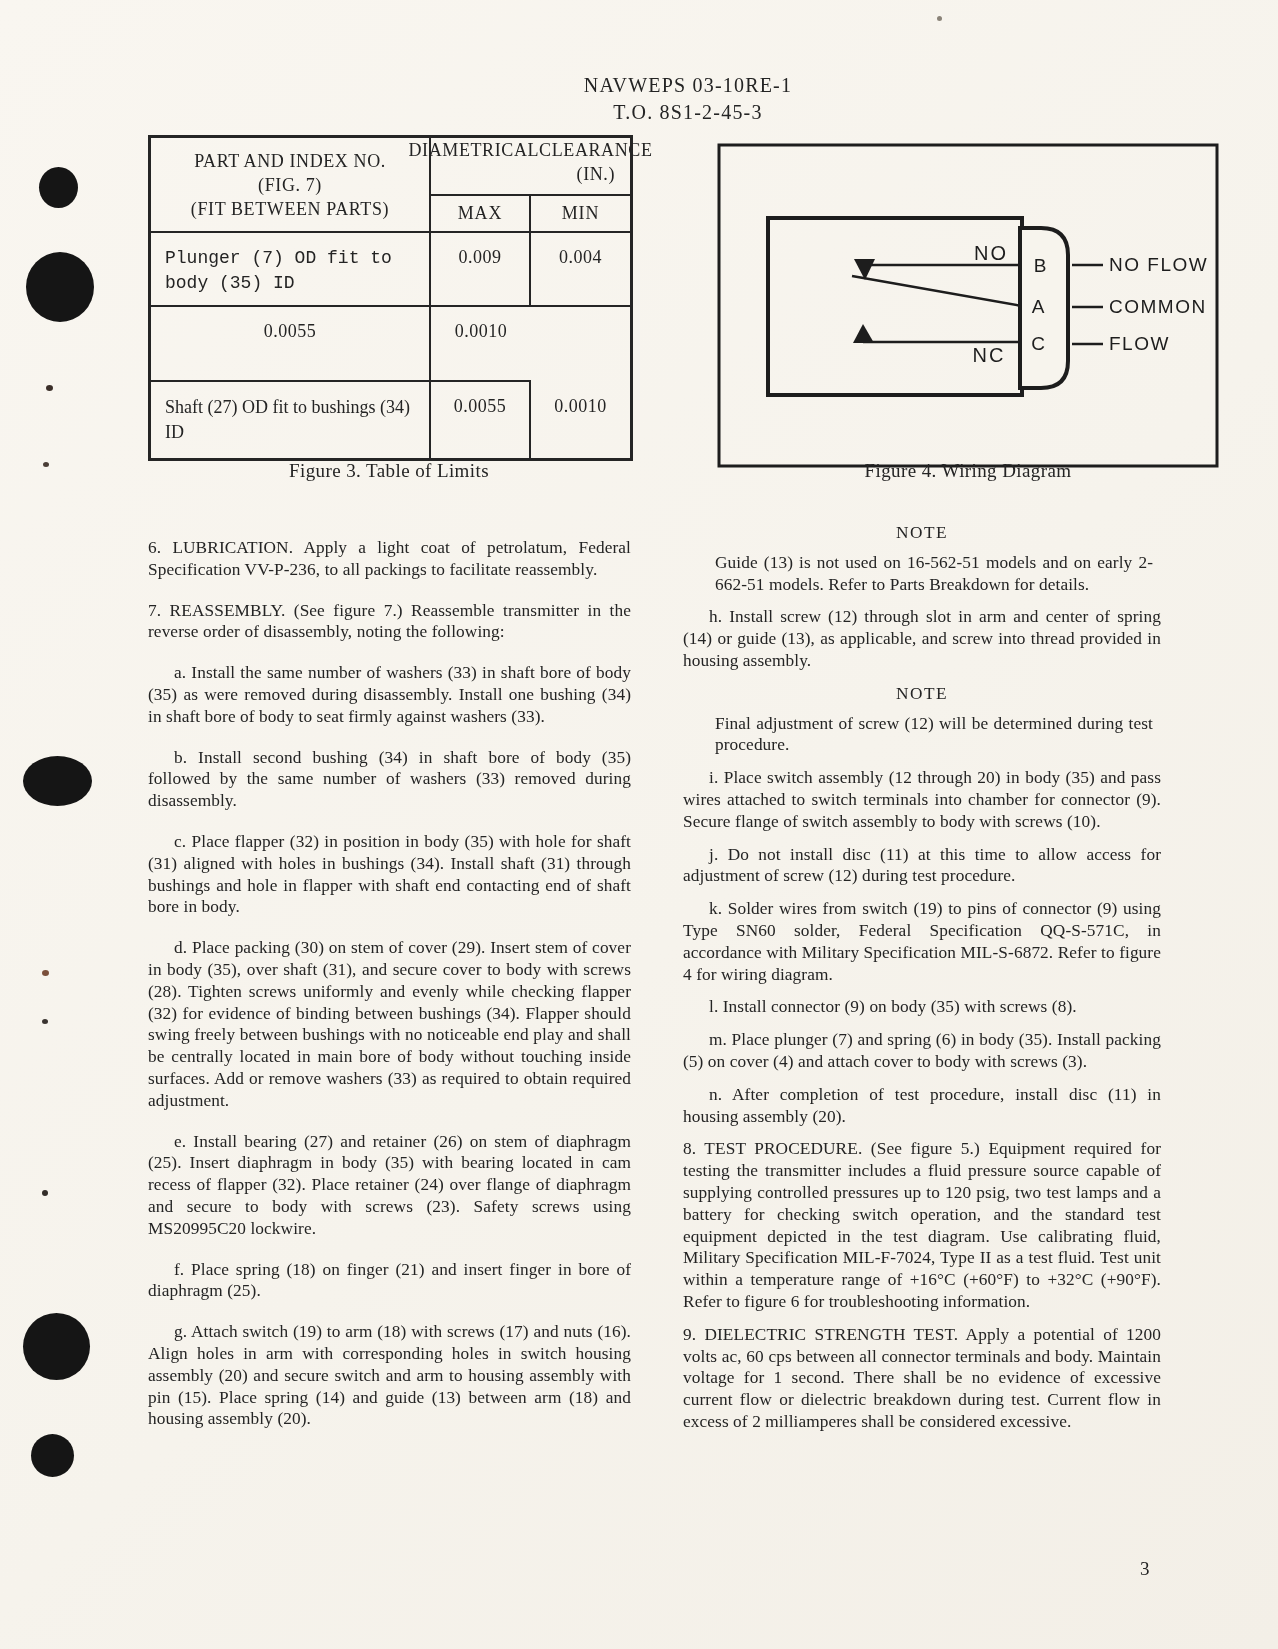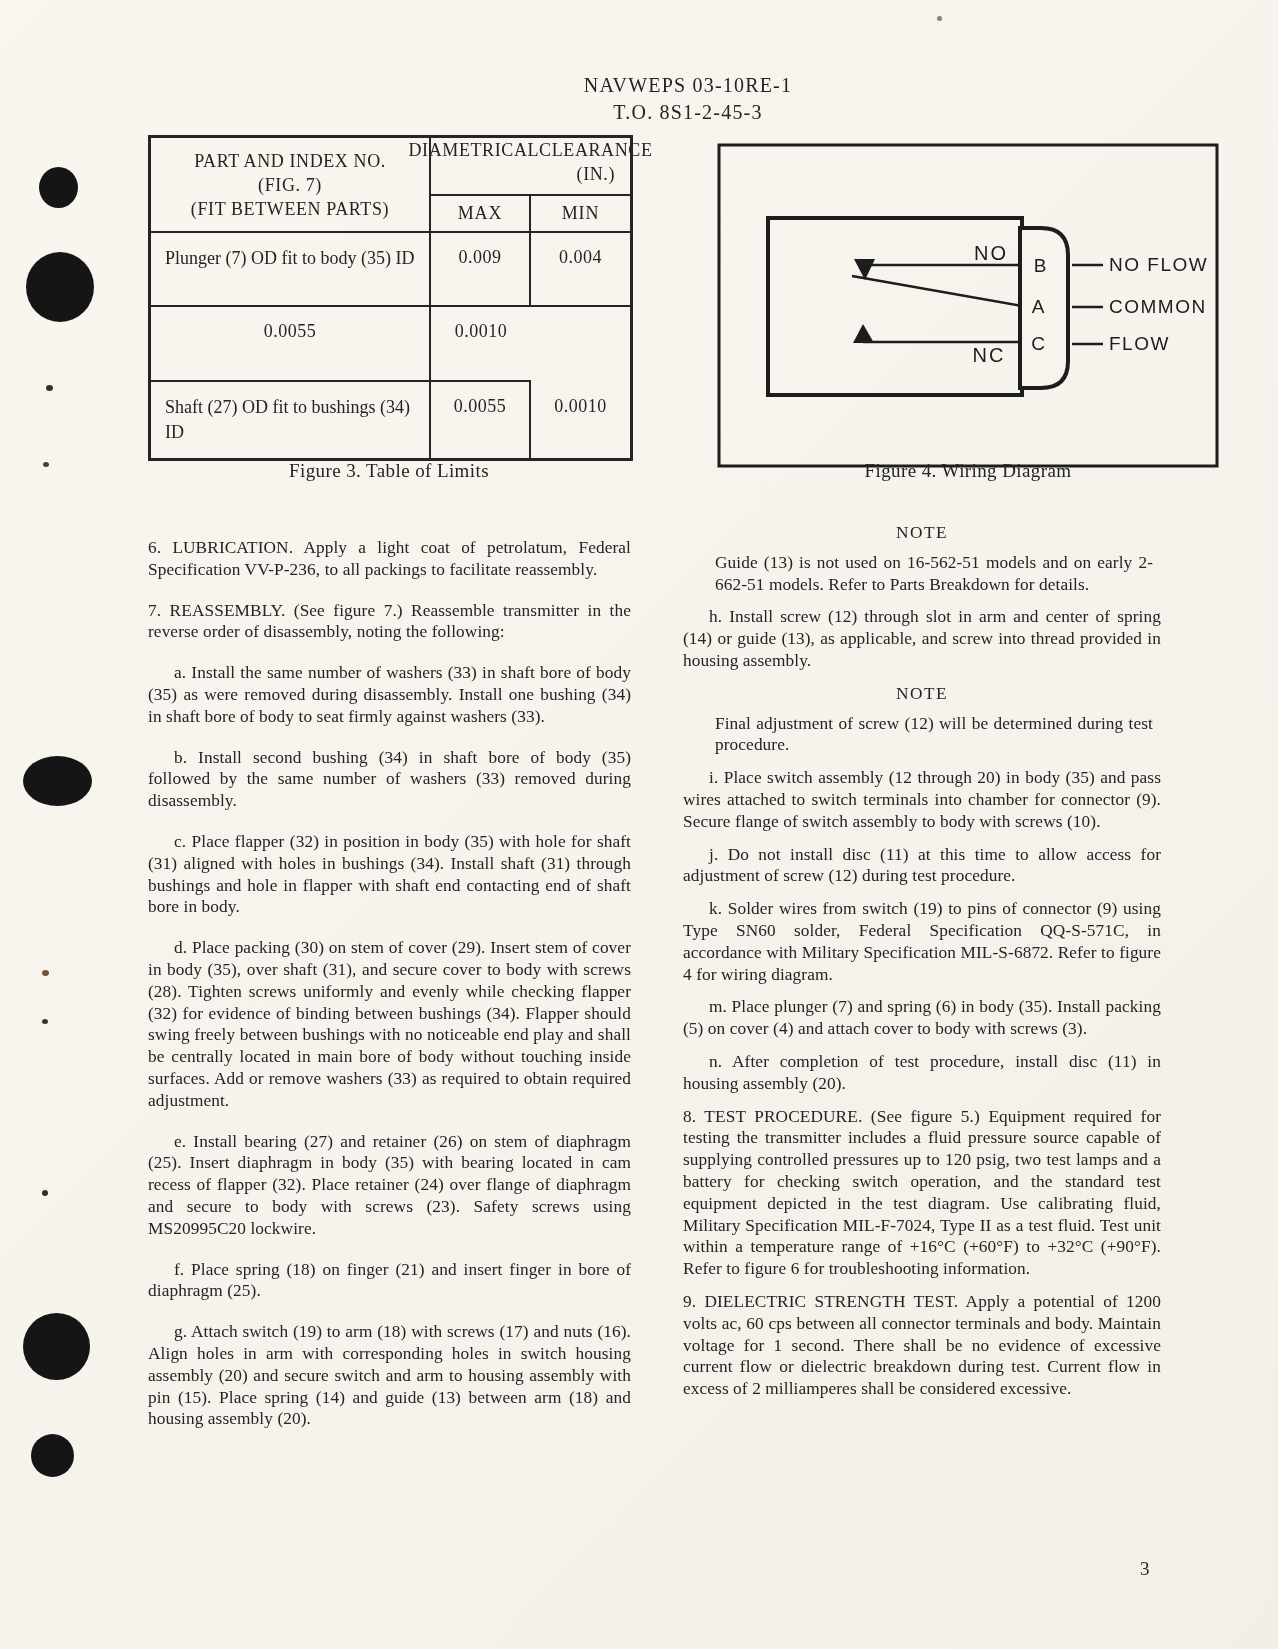--- a/index.html
+++ b/index.html
@@ -76,21 +76,21 @@
     <span>(FIG.  7)</span>
     <span>(FIT BETWEEN PARTS)</span>
   </div>
   <div class="lt-clear-header last-col">
     <span>DIAMETRICAL</span>
     <span>CLEARANCE (IN.)</span>
   </div>
   <div class="lt-subhead" style="grid-column:2;">MAX</div>
   <div class="lt-subhead last-col" style="grid-column:3;">MIN</div>
 
-  <div class="lt-part" style="grid-row:3;">Plunger (7) OD fit to body (35) ID</div>
+  <div class="lt-part" style="grid-row:3;font-family:Liberation Mono, monospace;">Plunger (7) OD fit to body (35) ID</div>
   <div class="lt-val" style="grid-row:3;">0.009</div>
   <div class="lt-val last-col" style="grid-row:3;">0.004</div>
 
   <div class="lt-val" style="grid-row:4;">0.0055</div>
   <div class="lt-val last-col" style="grid-row:4;">0.0010</div>
 
   <div class="lt-part last-row" style="grid-row:5;">Shaft (27) OD fit to bushings (34) ID</div>
   <div class="lt-val last-row" style="grid-row:5;">0.0055</div>
   <div class="lt-val last-col last-row" style="grid-row:5;">0.0010</div>
 </div>
@@ -145,19 +145,20 @@
 
 <div class="abs col col-right">
   <p class="note-title">NOTE</p>
   <p class="note-body">Guide (13) is not used on 16-562-51 models and on early 2-662-51 models.  Refer to Parts Breakdown for details.</p>
   <p class="par-lettered">h.  Install screw (12) through slot in arm and center of spring (14) or guide (13), as applicable, and screw into thread provided in housing assembly.</p>
   <p class="note-title">NOTE</p>
   <p class="note-body">Final adjustment of screw (12) will be determined during test procedure.</p>
   <p class="par-lettered">i.  Place switch assembly (12 through 20) in body (35) and pass wires attached to switch terminals into chamber for connector (9).  Secure flange of switch assembly to body with screws (10).</p>
   <p class="par-lettered">j.  Do not install disc (11) at this time to allow access for adjustment of screw (12) during test procedure.</p>
   <p class="par-lettered">k.  Solder wires from switch (19) to pins of connector (9) using Type SN60 solder, Federal Specification QQ-S-571C, in accordance with Military Specification MIL-S-6872.  Refer to figure 4 for wiring diagram.</p>
+  <p class="par-lettered">l.  Install connector (9) on body (35) with screws (8).</p>
   <p class="par-lettered">m.  Place plunger (7) and spring (6) in body (35). Install packing (5) on cover (4) and attach cover to body with screws (3).</p>
   <p class="par-lettered">n.  After completion of test procedure, install disc (11) in housing assembly (20).</p>
   <p>8.  TEST PROCEDURE.  (See figure 5.)  Equipment required for testing the transmitter includes a fluid pressure source capable of supplying controlled pressures up to 120 psig, two test lamps and a battery for checking switch operation, and the standard test equipment depicted in the test diagram.  Use calibrating fluid, Military Specification MIL-F-7024, Type II as a test fluid.  Test unit within a temperature range of +16°C (+60°F) to +32°C (+90°F).  Refer to figure 6 for troubleshooting information.</p>
   <p>9.  DIELECTRIC STRENGTH TEST.  Apply a potential of 1200 volts ac, 60 cps between all connector terminals and body.  Maintain voltage for 1 second.  There shall be no evidence of excessive current flow or dielectric breakdown during test.  Current flow in excess of 2 milliamperes shall be considered excessive.</p>
 </div>
 
 <div class="abs page-number">3</div>
 
 </body></html>

